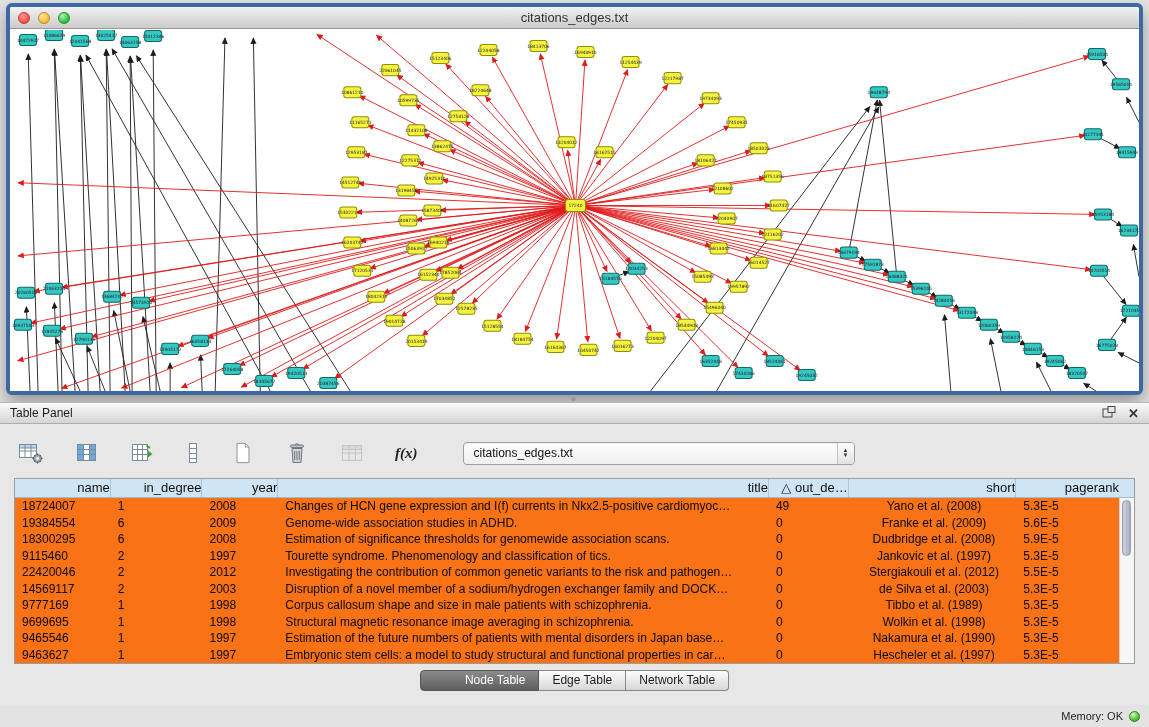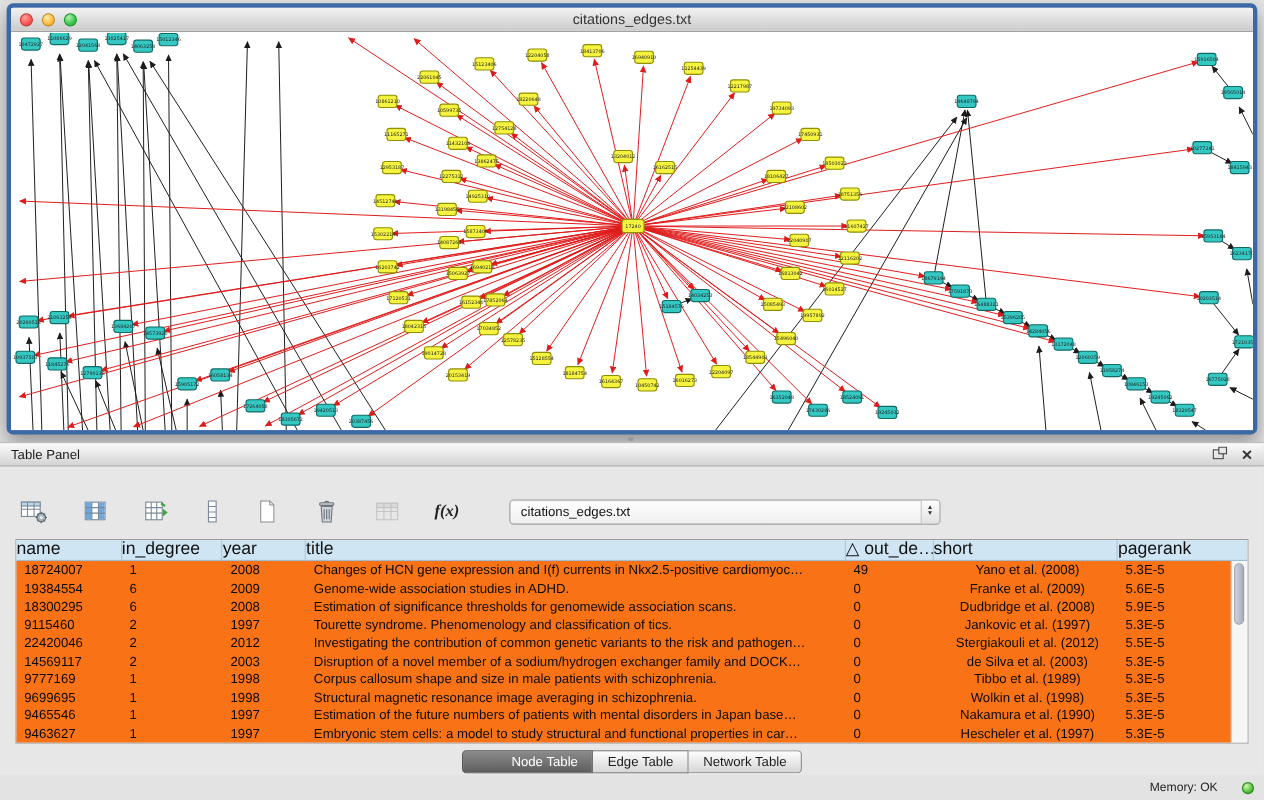--- a/index.html
+++ b/index.html
@@ -29,38 +29,38 @@
   
   .table-panel { position:absolute; left:0; top:402px; width:100%; height:303px;
     background:#e7e7e7; border-top:1px solid #b5b5b5; }
   .panel-header { height:21px; background:linear-gradient(#fbfbfb,#d4d4d4);
     border-bottom:1px solid #adadad; display:flex; align-items:center;
     padding:0 10px; font-size:12px; color:#1c1c1c; }
   .panel-header .spacer { margin-left:auto; }
   .hdr-btn { margin-left:12px; color:#333; font-size:13px; font-weight:bold; cursor:default; line-height:1; }
 
   .panel-body { padding:13px 14px 0 14px; }
-  .toolbar { display:flex; align-items:center; gap:31px; height:32px; padding-left:4px;margin-top:12px; }
+  .toolbar { display:flex; align-items:center; gap:31px; height:32px; padding-left:4px; }
   .tb-icon { display:inline-flex; align-items:center; justify-content:center; height:26px; }
   .fx { font-family:"Liberation Serif", serif; font-style:italic; font-weight:bold;
     font-size:15px; color:#222; }
   .combo { width:392px; height:23px; margin-left:14px; border:1px solid #9f9f9f; border-radius:4px;
     background:linear-gradient(#ffffff,#efefef); display:flex; align-items:center;
     font-size:12px; color:#111; padding-left:10px; overflow:hidden;
     box-shadow:inset 0 1px 1px rgba(0,0,0,.07); }
   .combo .arrows { margin-left:auto; width:17px; height:100%;
     display:flex; flex-direction:column; align-items:center; justify-content:center;
     font-size:6px; line-height:5px; color:#333; border-left:1px solid #c4c4c4;
     background:linear-gradient(#fdfdfd,#e2e2e2); }
 
   .table-box { margin-top:9px; height:186px; position:relative; background:#fff;
     border:1px solid #9c9c9c; }
   .thead { display:flex; height:19px; background:#cfe5f4; border-bottom:1px solid #9fbdd2;
     padding-right:15px; }
-  .th { font-size:16px; color:#101010; text-align:left; line-height:18px;
+  .th { font-size:13px; color:#101010; text-align:right; line-height:18px;
     border-right:1px solid #aac6da; overflow:hidden; white-space:nowrap; }
   .tbody { position:absolute; top:19px; left:0; right:15px; bottom:0; overflow:hidden; background:#f97316; }
   .tr { display:flex; height:16.5px; }
   .td { font-size:12px; color:#0a0a0a; line-height:16px; padding:0 4px 0 7px;
     white-space:nowrap; overflow:hidden; }
   .center { text-align:center; }
   .col0{width:96px} .col1{width:92px} .col2{width:76px} .col3{flex:1 1 auto; width:492px}
   .col4{width:80px} .col5{width:168px} .col6{width:103px; border-right:none}
   .vscroll { position:absolute; top:19px; right:0; bottom:0; width:15px;
     background:#f6f6f6; border-left:1px solid #d2d2d2; }
@@ -71,21 +71,21 @@
   .tab { font-size:12px; color:#1d1d1d; padding:2px 13px 3px; line-height:14px;
     border:1px solid #868686; border-left:none;
     background:linear-gradient(#fdfdfd,#d7d7d7); cursor:default; }
   .tab:first-child { border-left:1px solid #868686; border-radius:4px 0 0 4px;padding-left:44px; }
   .tab:last-child { border-radius:0 4px 4px 0; }
   .tab.selected { background:linear-gradient(#8b8b8b,#5e5e5e); color:#fff; border-color:#565656; }
 
   
   .statusbar { position:absolute; left:0; bottom:0; width:100%; height:22px;
     display:flex; align-items:center; justify-content:flex-end; padding-right:9px;
-    font-size:11px; color:#222; background:#e3e3e3;gap:16px; }
+    font-size:11px; color:#222; background:#e3e3e3; }
   .memdot { width:11px; height:11px; border-radius:50%; margin-left:6px;
     background:radial-gradient(circle at 35% 30%, #d9f8b4, #55c23c 60%, #2e9320);
     border:1px solid #2a851c; }
 </style>
 </head>
 <body>
 
 <div class="screen">
 
   <div class="net-window">

